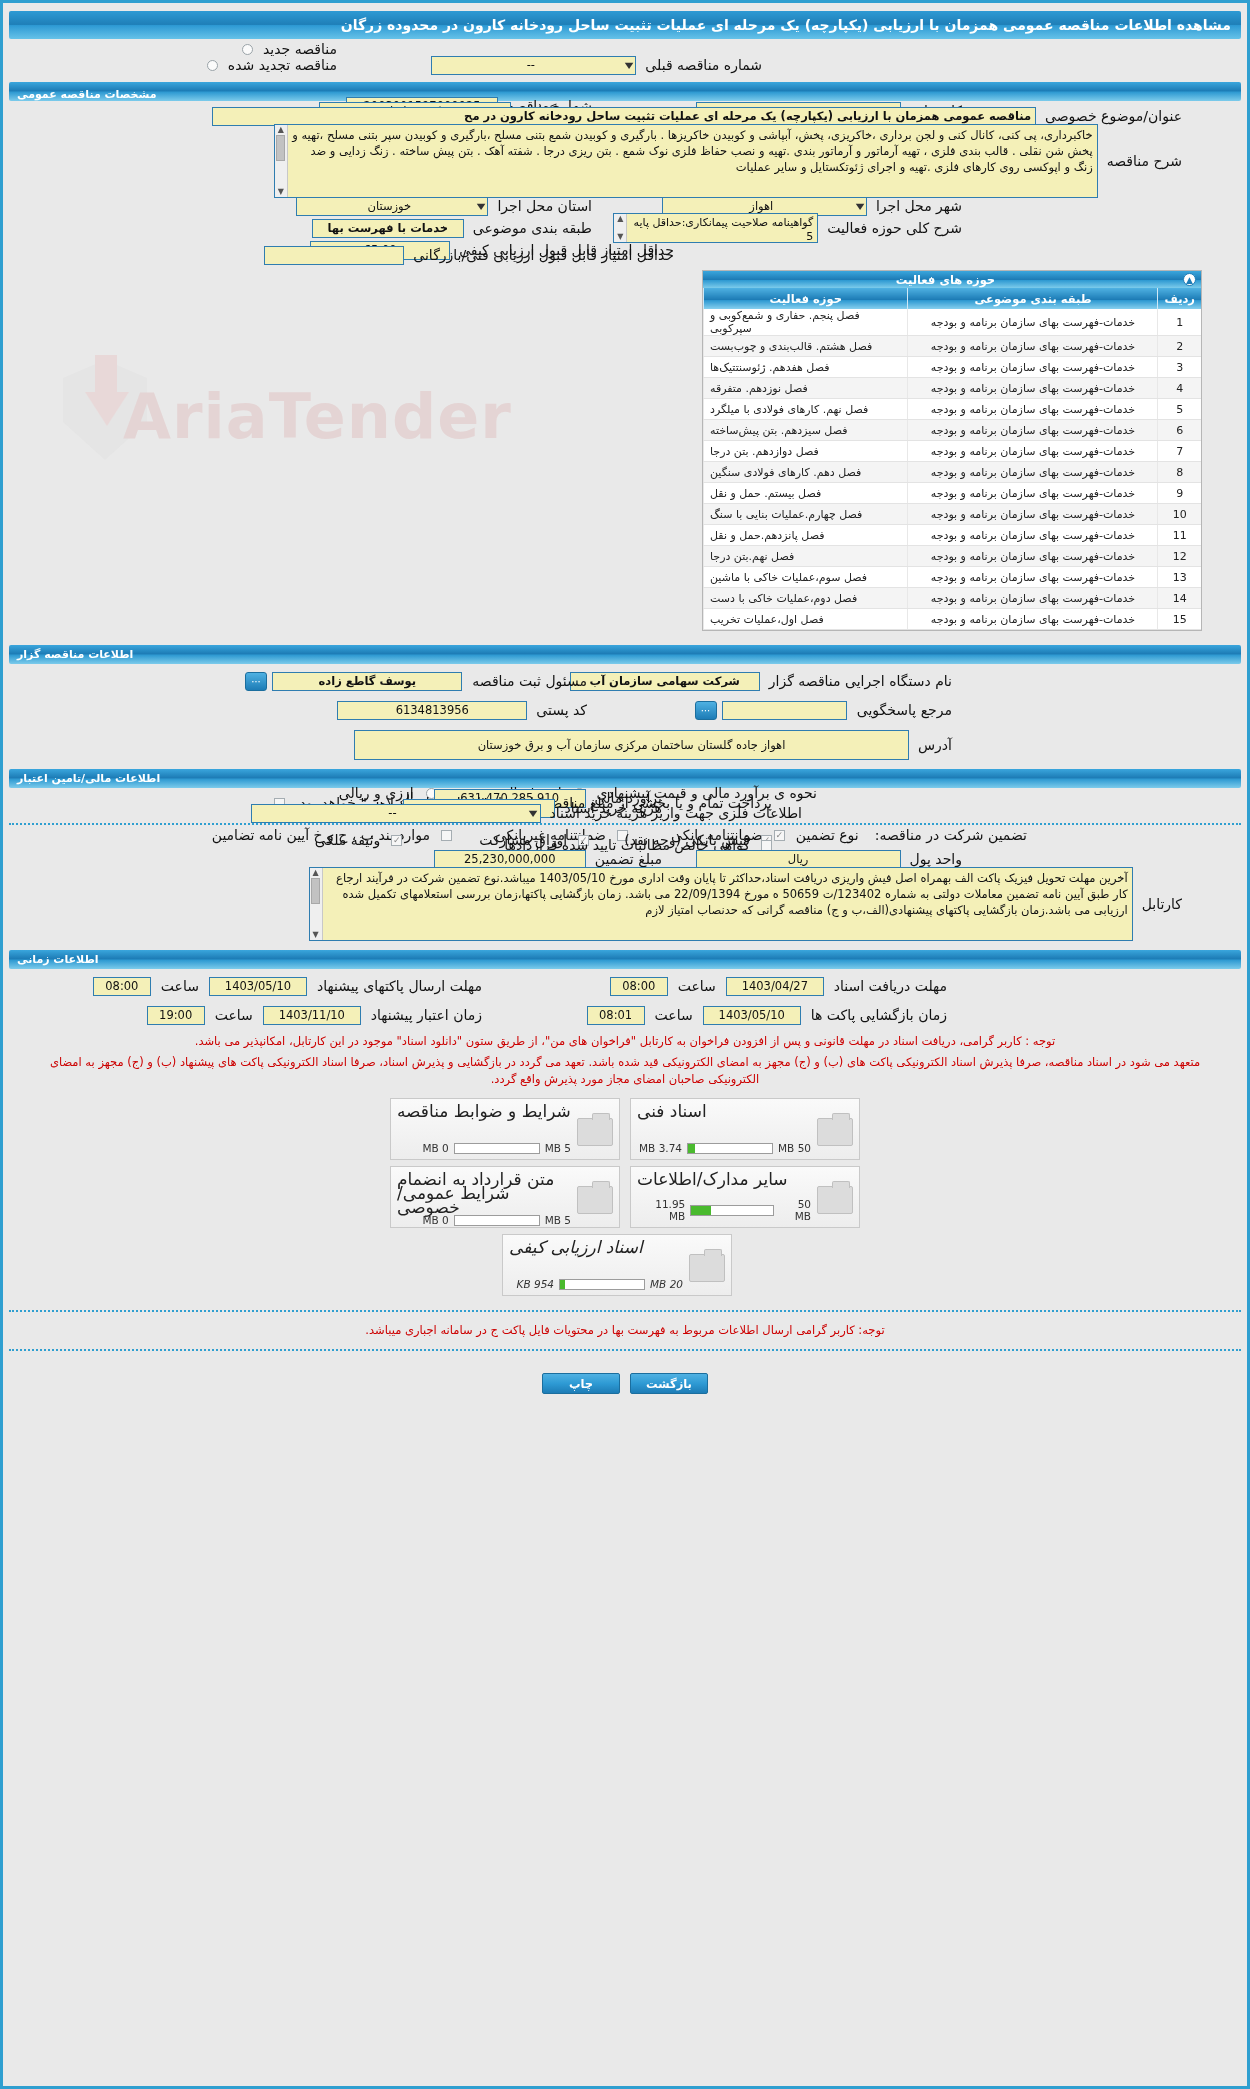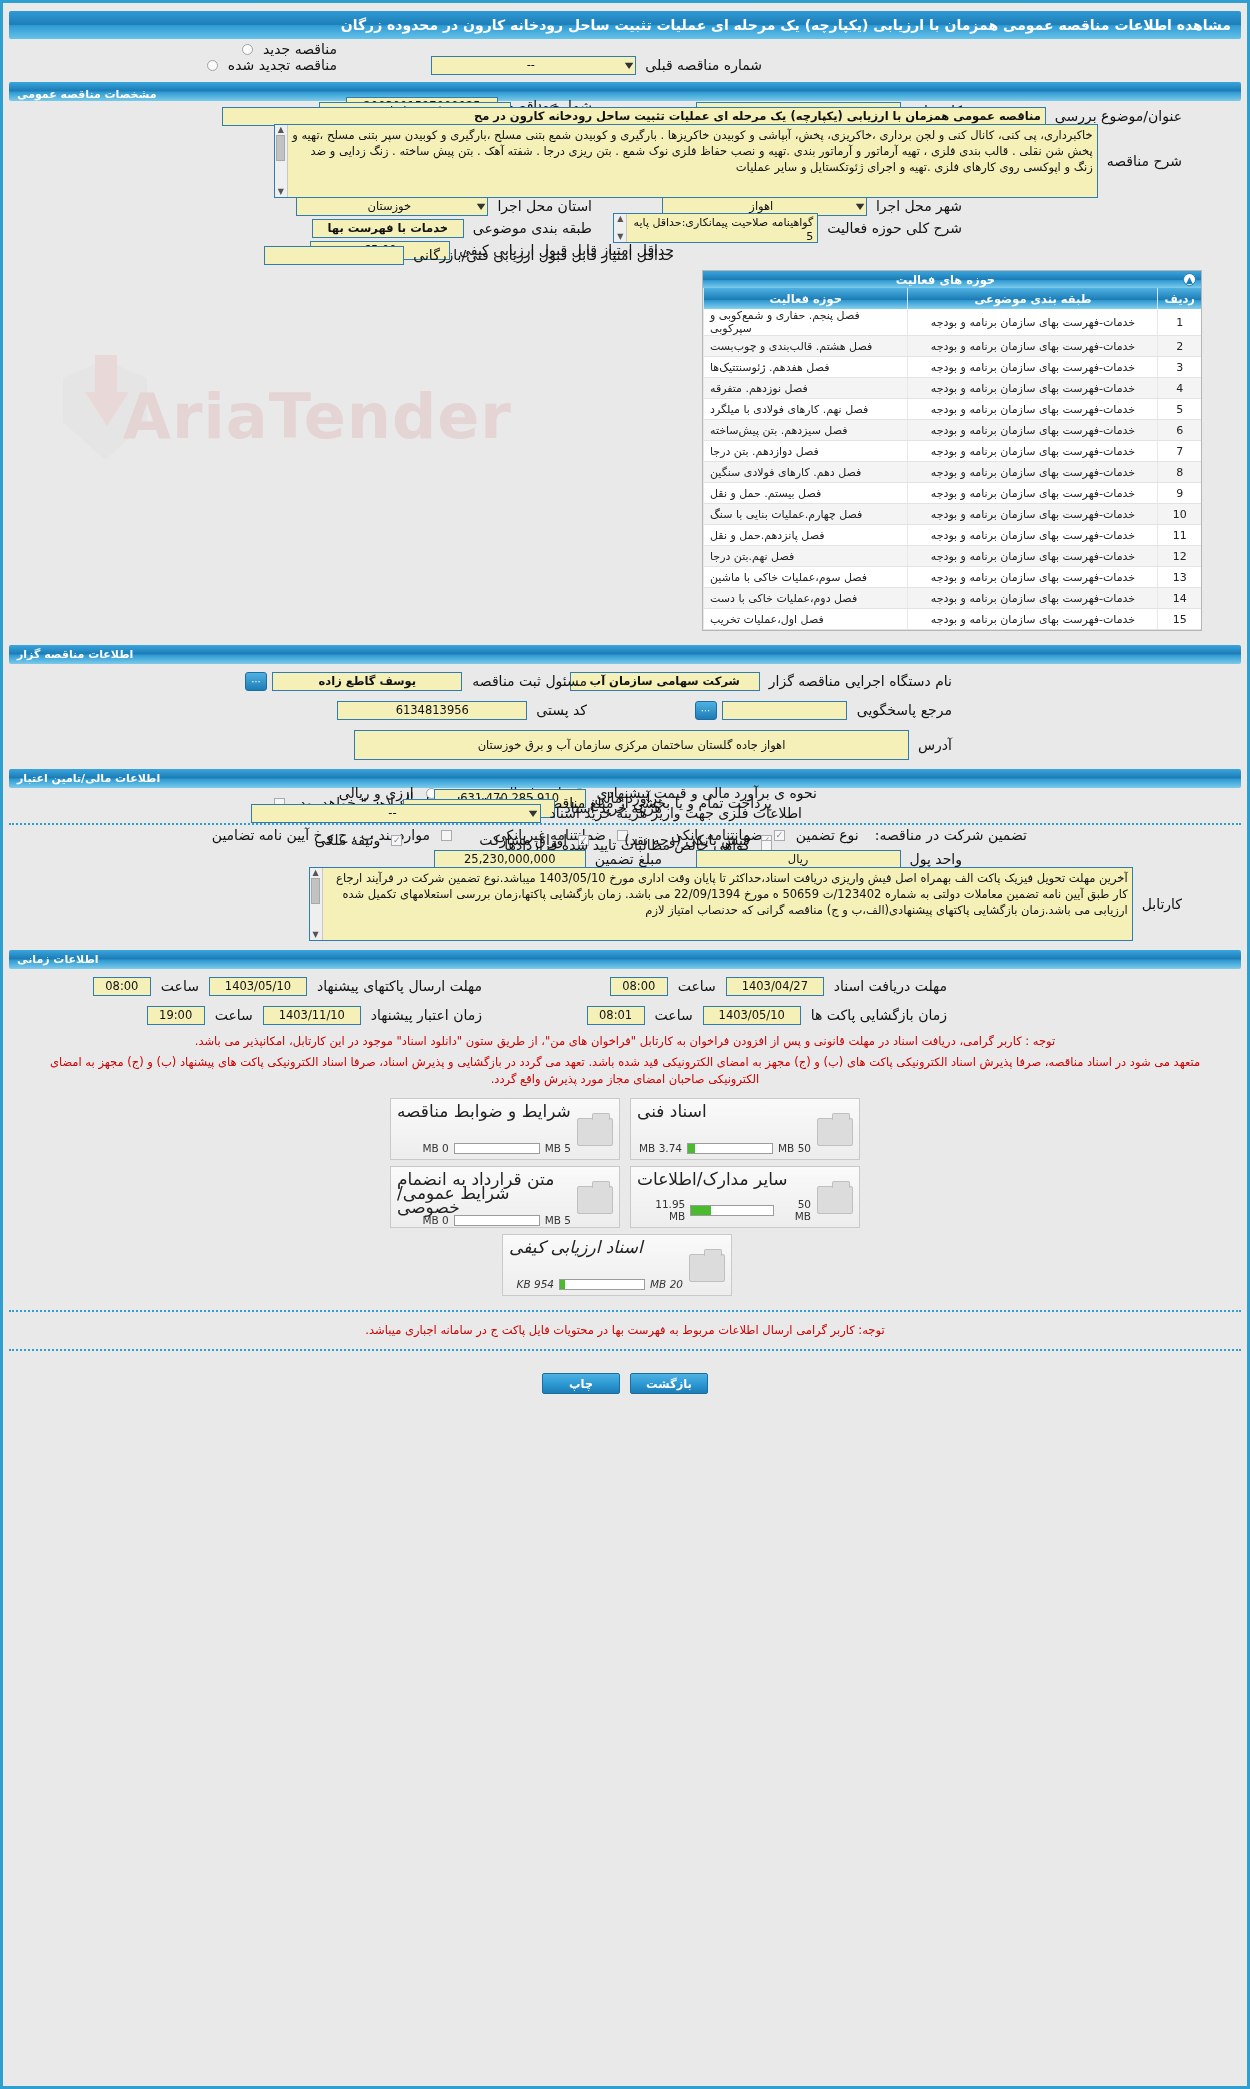--- a/index.html
+++ b/index.html
@@ -290,21 +290,21 @@
       </div>
     </div>
     <div style="position:absolute; right:280px; display:flex; align-items:center; gap:4px;">
       <span class="lbl">کلید واژه</span>
       <div class="fld" style="width:205px;"></div>
     </div>
   </div>
 
   <div class="row">
     <div style="position:absolute; right:60px; display:flex; align-items:center; gap:4px;">
-      <span class="lbl">عنوان/موضوع بررسی</span>
+      <span class="lbl">عنوان/موضوع خصوصی</span>
       <div class="fld bold right" style="width:824px; justify-content:flex-start;">مناقصه عمومی همزمان با ارزیابی (یکپارچه) یک مرحله ای عملیات تثبیت ساحل رودخانه کارون در مح</div>
     </div>
   </div>
 
   <div class="row" style="height:80px;">
     <div style="position:absolute; right:60px; display:flex; align-items:center; gap:4px;">
       <span class="lbl">شرح مناقصه</span>
       <div class="ta" style="width:824px; height:74px;">
         <div class="scroll">
           <span class="arr">▲</span>

